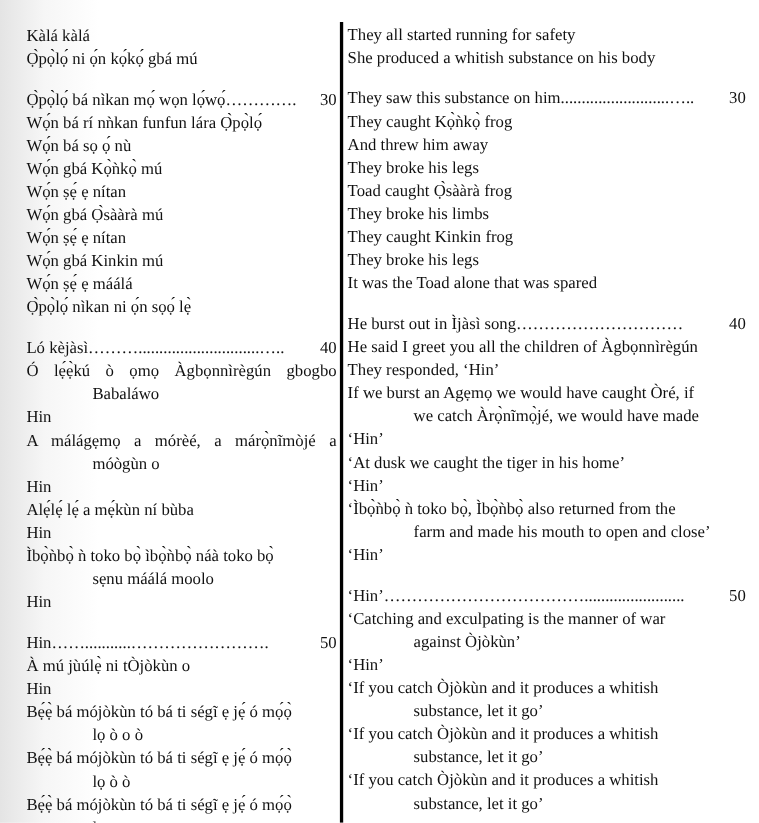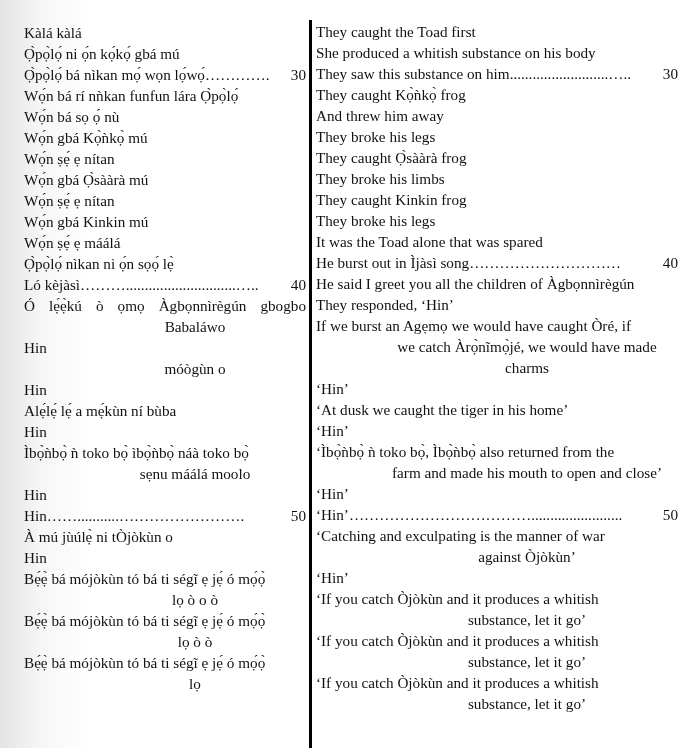--- a/index.html
+++ b/index.html
@@ -11,23 +11,23 @@
   }
   .page { position: absolute; left: 0; top: 0; width: 690px; height: 748px; text-decoration: underline; }
   .col-left { position: absolute; left: 24px; top: 22px; width: 282px; }
   .col-right { position: absolute; left: 316px; top: 21px; width: 362px; }
   .divider { position: absolute; left: 309px; top: 20px; width: 3px; height: 728px; background: #000; }
   .line {
     font-size: 15.2px; line-height: 21px; white-space: nowrap;
     display: flex; align-items: baseline;
   }
   .line .txt { white-space: nowrap; }
-  .cont { font-size: 15.2px; line-height: 21px; padding-left: 60px; white-space: nowrap; text-align: center; }
+  .cont { font-size: 15.2px; line-height: 21px; padding-left: 60px; white-space: nowrap; }
   .dots { flex: 1; overflow: hidden; white-space: nowrap; letter-spacing: 0px; }
-  .num { white-space: nowrap; }
+  .num { white-space: nowrap; margin-top: 16px; }
   .block { }
 </style>
 </head>
 <body>
 
 <div class="page">
   <div class="col-left" id="col-left">
       <div class="block">
         <div class="line">
           <span class="txt">Kàlá kàlá</span>
@@ -102,20 +102,23 @@
           <span class="txt" style="display: inline-block; width: 282px; text-align: justify; text-align-last: justify; white-space: normal;">Ó lẹ́ẹ̀kú ò ọmọ Àgbọnnìrègún gbogbo</span>
         </div>
         <div class="cont">Babaláwo</div>
       </div>
       <div class="block">
         <div class="line">
           <span class="txt">Hin</span>
         </div>
       </div>
       <div class="block">
+        <div class="line">
+          <span class="txt" style="display: inline-block; width: 282px; text-align: justify; text-align-last: justify; white-space: normal;">A málágẹmọ a mórèé, a  márọ̀nĩmòjé a</span>
+        </div>
         <div class="cont">móògùn o</div>
       </div>
       <div class="block">
         <div class="line">
           <span class="txt">Hin</span>
         </div>
       </div>
       <div class="block">
         <div class="line">
           <span class="txt">Alẹ́lẹ́ lẹ́ a mẹ́kùn ní bùba</span>
@@ -170,21 +173,21 @@
         <div class="line">
           <span class="txt">Bẹ́ẹ̀ bá mójòkùn tó bá ti ségĩ ẹ jẹ́ ó mọ́ọ̀</span>
         </div>
         <div class="cont">lọ</div>
       </div>
     </div>
   <div class="divider"></div>
   <div class="col-right" id="col-right">
       <div class="block">
         <div class="line">
-          <span class="txt">They caught the Toad first</span>
+          <span class="txt">They all started running for safety</span>
         </div>
       </div>
       <div class="block">
         <div class="line">
           <span class="txt">She produced a whitish substance on his body</span>
         </div>
       </div>
       <div class="block">
         <div class="line">
           <span class="txt">They saw this substance on him</span>
@@ -202,21 +205,21 @@
           <span class="txt">And threw him away</span>
         </div>
       </div>
       <div class="block">
         <div class="line">
           <span class="txt">They broke his legs</span>
         </div>
       </div>
       <div class="block">
         <div class="line">
-          <span class="txt">They caught Ọ̀sààrà frog</span>
+          <span class="txt">Toad caught Ọ̀sààrà frog</span>
         </div>
       </div>
       <div class="block">
         <div class="line">
           <span class="txt">They broke his limbs</span>
         </div>
       </div>
       <div class="block">
         <div class="line">
           <span class="txt">They caught Kinkin frog</span>
@@ -247,21 +250,20 @@
       <div class="block">
         <div class="line">
           <span class="txt">They responded, ‘Hin’</span>
         </div>
       </div>
       <div class="block">
         <div class="line">
           <span class="txt">If we burst an Agẹmọ we would have caught Òré, if</span>
         </div>
         <div class="cont">we catch Àrọ̀nĩmọ̀jé, we would have made</div>
-        <div class="cont">charms</div>
       </div>
       <div class="block">
         <div class="line">
           <span class="txt">‘Hin’</span>
         </div>
       </div>
       <div class="block">
         <div class="line">
           <span class="txt">‘At dusk we caught the tiger in his home’</span>
         </div>

